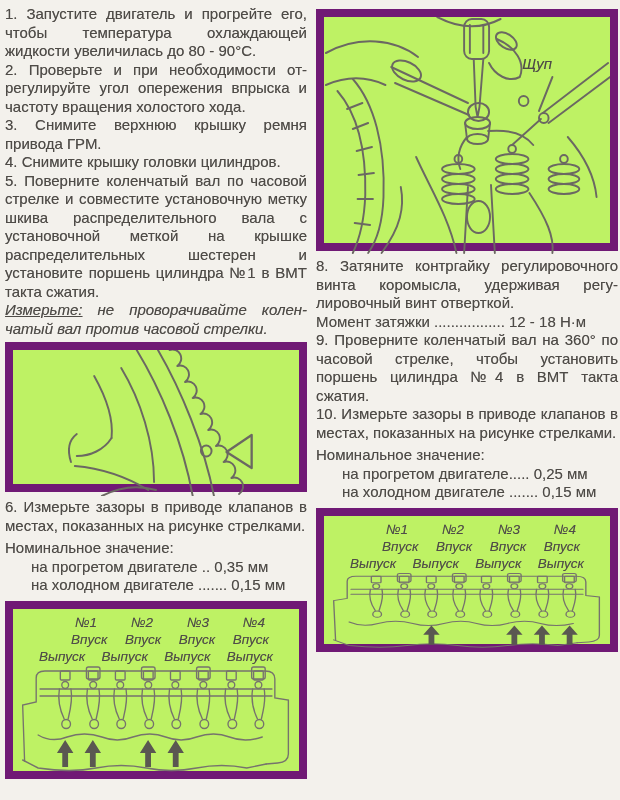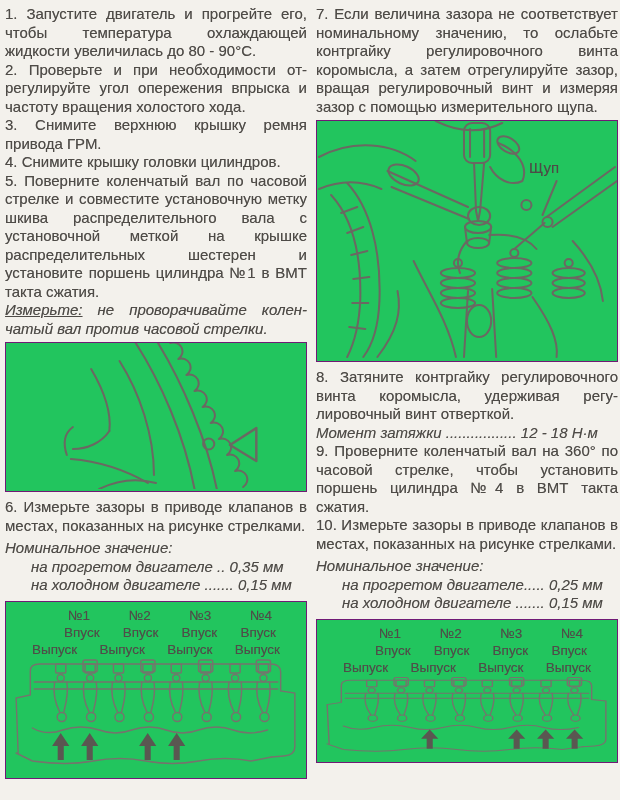--- a/index.html
+++ b/index.html
@@ -15,25 +15,25 @@
     display:flex;gap:9px;padding:5px 3px 0 5px;
   }
   .col{width:302px;flex:0 0 302px;}
   p{margin:0;}
   .step{
     font-size:15px;line-height:18.5px;text-align:justify;
     hyphens:manual;text-shadow:0 0 .5px rgba(78,75,71,.6);
   }
   .note{font-style:italic;}
   .note .ulabel{text-decoration:underline;}
-  .spec{font-size:15px;line-height:18.5px;font-style:italic;text-shadow:0 0 .4px rgba(78,75,71,.5);}
+  .spec{font-size:15px;line-height:18.5px;text-shadow:0 0 .4px rgba(78,75,71,.5);}
   .spec.indent{padding-left:26px;}
   .figbox{
-    position:relative;box-sizing:border-box;border:1px solid #701a75;
-    background:#22c55e;margin:4px 0 6px 0;width:100%;
+    position:relative;box-sizing:border-box;border:8px solid #701a75;
+    background:#bef264;margin:4px 0 6px 0;width:100%;font-style:italic;
   }
   .figbox svg{display:block;}
   .lineart{stroke:#6b6862;stroke-width:2;fill:none;stroke-linecap:round;stroke-linejoin:round;}
   .lineart-thin{stroke:#76736d;stroke-width:1.4;fill:none;stroke-linecap:round;}
   .fig-label{
     position:absolute;font-size:15px;color:#4e4b47;
     text-shadow:0 0 .4px rgba(78,75,71,.5);
   }
   .hl-rows{padding-top:5px;font-size:13.5px;line-height:17px;color:#504d49;
     text-shadow:0 0 .4px rgba(78,75,71,.5);}
@@ -133,21 +133,20 @@
         </g>
       <polygon points="51,102 51,88 45.5,88 54,75 62.5,88 57,88 57,102" fill="#5a5751"></polygon>
           <polygon points="79.6,102 79.6,88 74.1,88 82.6,75 91.1,88 85.6,88 85.6,102" fill="#5a5751"></polygon>
           <polygon points="136.8,102 136.8,88 131.3,88 139.8,75 148.3,88 142.8,88 142.8,102" fill="#5a5751"></polygon>
           <polygon points="165.4,102 165.4,88 159.9,88 168.4,75 176.9,88 171.4,88 171.4,102" fill="#5a5751"></polygon>
         </svg>
     </div>
   </div>
 
   <div class="col">
-    <p class="step">7. Если величина зазора не соответ­ствует номинальному значению, то ослабьте контргайку регулировочного винта коромысла, а затем отрегули­руйте зазор, вращая регулировочный винт и измеряя зазор с помощью из­мерительного щупа.</p>
 
     <div class="figbox" style="height:242px;">
       <span class="fig-label" style="right:58px;top:38px;">Щуп</span>
       <svg width="100%" height="238" viewBox="0 0 298 238" preserveAspectRatio="none">
         <g class="lineart">
           <path d="M 30,62 C 52,86 64,128 62,180 C 61,206 55,224 46,236"></path>
           <path d="M 14,74 C 34,96 44,132 43,178 C 42,204 37,222 30,236"></path>
           <path d="M 24,92 L 40,86 M 30,112 L 46,106 M 34,134 L 50,130 M 36,158 L 52,156 M 35,182 L 51,182 M 32,206 L 48,208"></path>
         </g>
         <g class="lineart">

